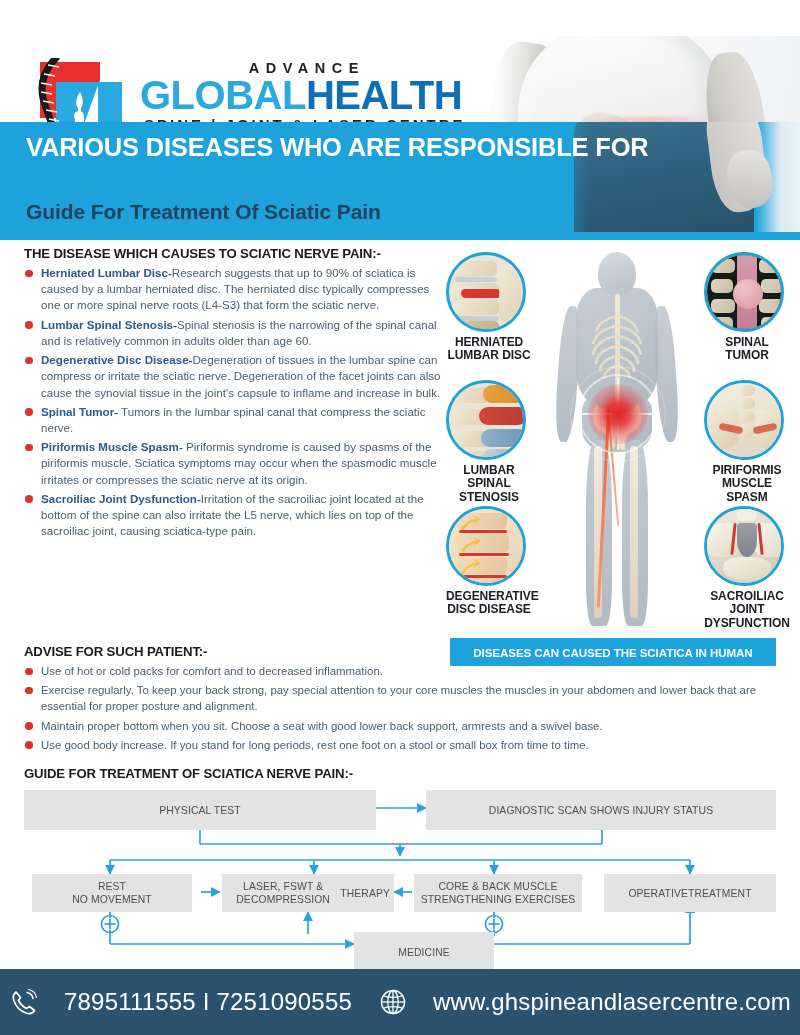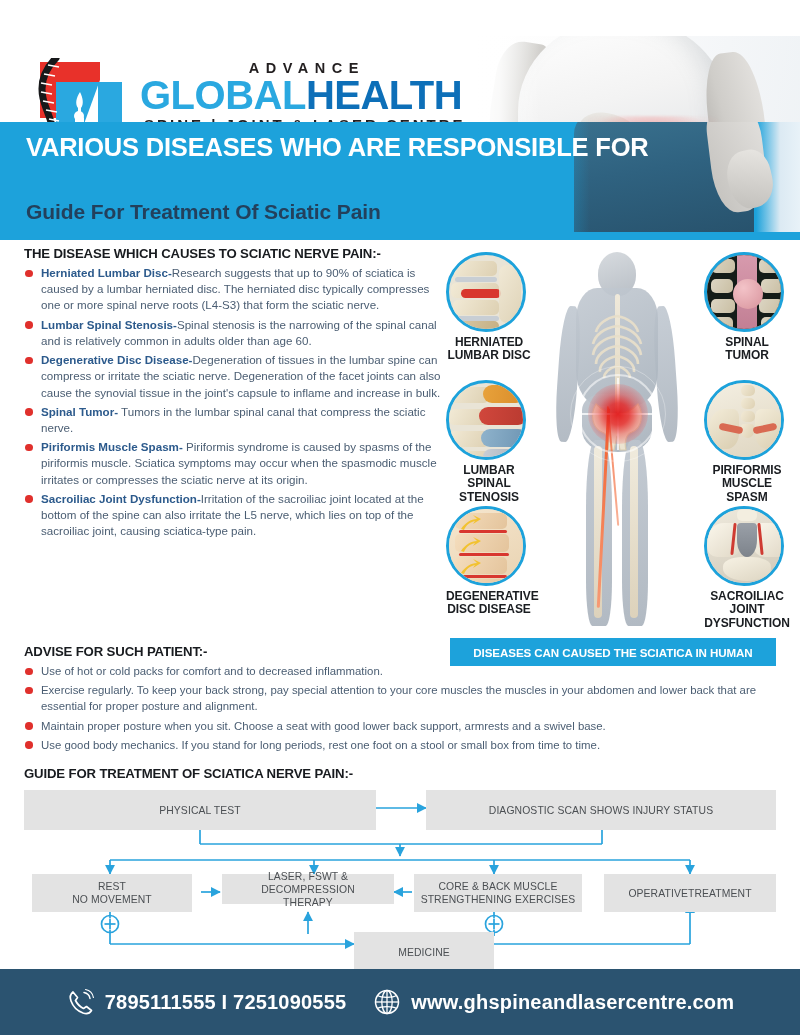--- a/index.html
+++ b/index.html
@@ -316,21 +316,21 @@
   .flow-svg { position: absolute; left: 0; top: 0; width: 752px; height: 170px; }
 
   
   .footer {
     position: absolute; left: 0; top: 969px; width: 800px; height: 66px;
     background: #2b5370;
     display: flex; align-items: center; justify-content: center; gap: 28px;
     color: #ffffff;
   }
   .foot-group { display: flex; align-items: center; gap: 11px; }
-  .foot-text { font-size: 20px; font-weight: bold; letter-spacing: 0.2px; }
+  .foot-text { font-size: 24px; font-weight: normal; letter-spacing: 0.2px; margin-left: 16px; }
 </style>
 </head>
 <body>
 
 <div class="header">
 
   <div class="hero-photo">
     <div class="hp-bg"></div>
     <div class="hp-armL"></div>
     <div class="hp-torso"></div>
@@ -555,22 +555,22 @@
   </div>
 </div>
 
 <div class="diseases-bar">DISEASES CAN CAUSED THE SCIATICA IN HUMAN</div>
 
 <div class="advise-block">
   <div class="section-head">ADVISE FOR SUCH PATIENT:-</div>
   <ul class="advise-list">
     <li class="advise-item">Use of hot or cold packs for comfort and to decreased inflammation.</li>
     <li class="advise-item">Exercise regularly. To keep your back strong, pay special attention to your core muscles the muscles in your abdomen and lower back that are essential for proper posture and alignment.</li>
-    <li class="advise-item">Maintain proper posture when you sit. Choose a seat with good lower back support, armrests and a swivel base.</li>
-    <li class="advise-item">Use good body mechanics. If you stand for long periods, rest one foot on a stool or small box from time to time.</li>
+    <li class="advise-item">Maintain proper bottom when you sit. Choose a seat with good lower back support, armrests and a swivel base.</li>
+    <li class="advise-item">Use good body increase. If you stand for long periods, rest one foot on a stool or small box from time to time.</li>
   </ul>
 </div>
 
 <div class="section-head flow-head">GUIDE FOR TREATMENT OF SCIATICA NERVE PAIN:-</div>
 
 <div class="flow">
 
   <svg class="flow-svg" viewBox="0 0 752 170">
     <defs>
       <marker id="ah" markerWidth="7" markerHeight="7" refX="5.5" refY="3" orient="auto">
@@ -625,21 +625,21 @@
   </svg>
 
   <div class="fbox" style="left:0px;   top:4px;   width:352px; height:40px;">PHYSICAL TEST</div>
   <div class="fbox" style="left:402px; top:4px;   width:350px; height:40px;">DIAGNOSTIC SCAN SHOWS INJURY STATUS</div>
 
   <div class="fbox" style="left:8px;   top:88px;  width:160px; height:38px; flex-direction:column;">
     <div>REST</div>
     <div>NO MOVEMENT</div>
   </div>
 
-  <div class="fbox" style="left:198px; top:88px;  width:172px; height:30px; flex-direction:column;">
+  <div class="fbox" style="left:198px; top:88px;  width:172px; height:38px; flex-direction:row;">
     <div>LASER, FSWT &amp; DECOMPRESSION</div>
     <div>THERAPY</div>
   </div>
 
   <div class="fbox" style="left:390px; top:88px;  width:168px; height:38px; flex-direction:column;">
     <div>CORE &amp; BACK MUSCLE</div>
     <div>STRENGTHENING EXERCISES</div>
   </div>
 
   <div class="fbox" style="left:580px; top:88px;  width:172px; height:38px; flex-direction:row;">

